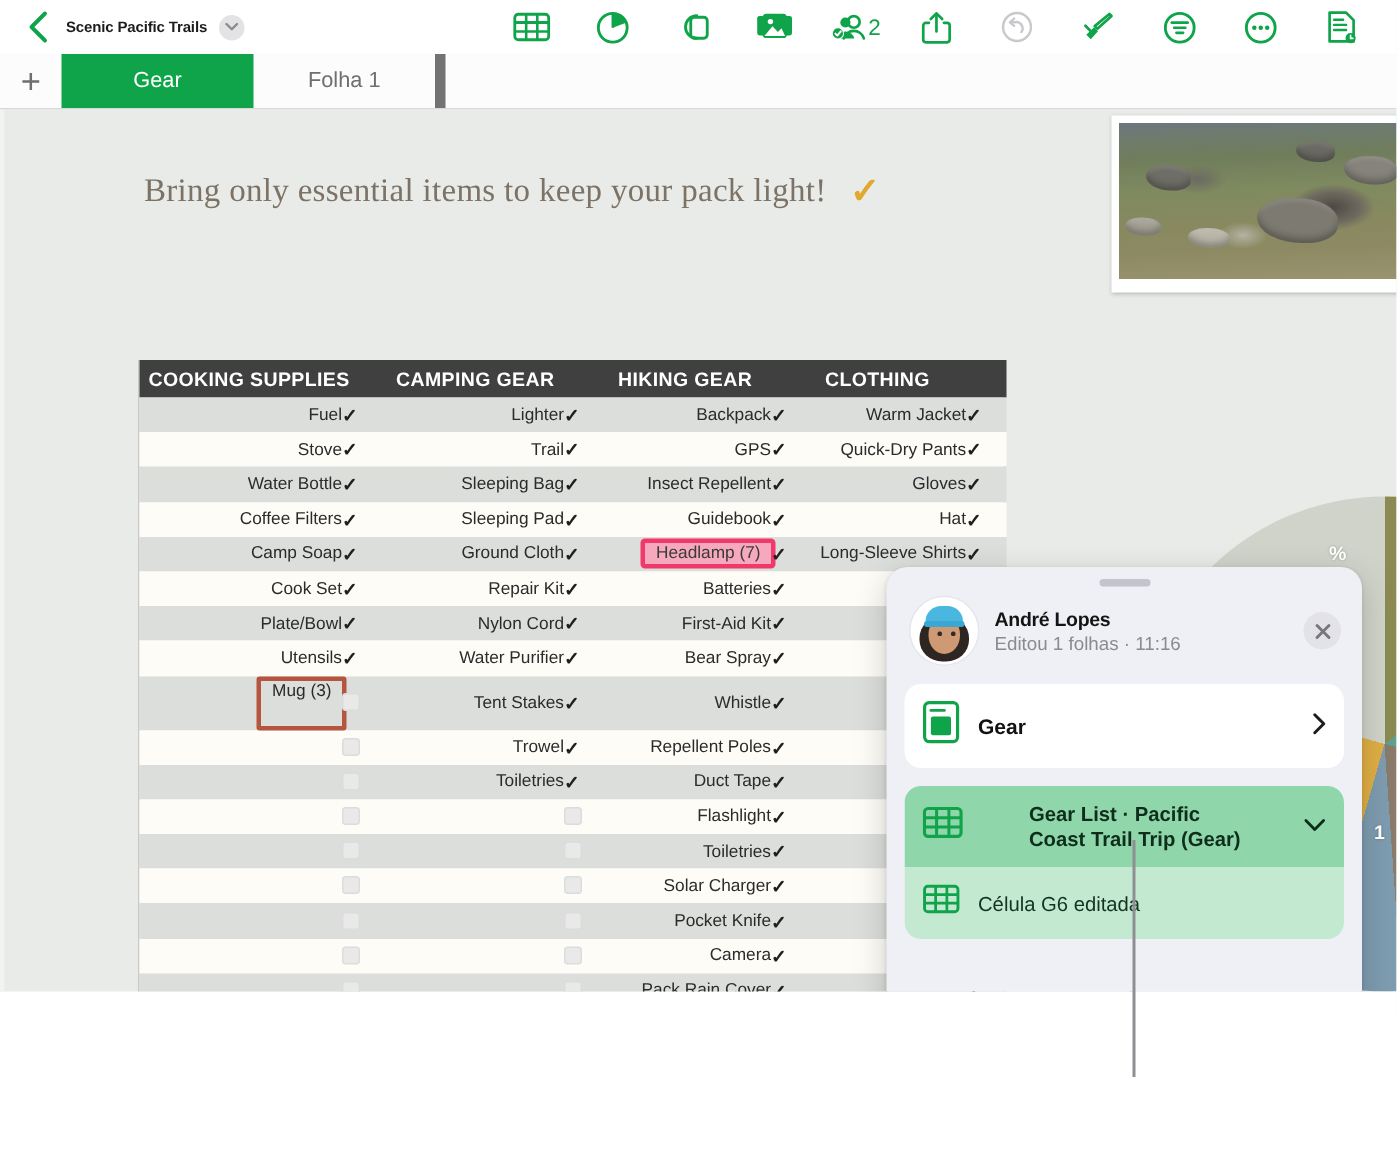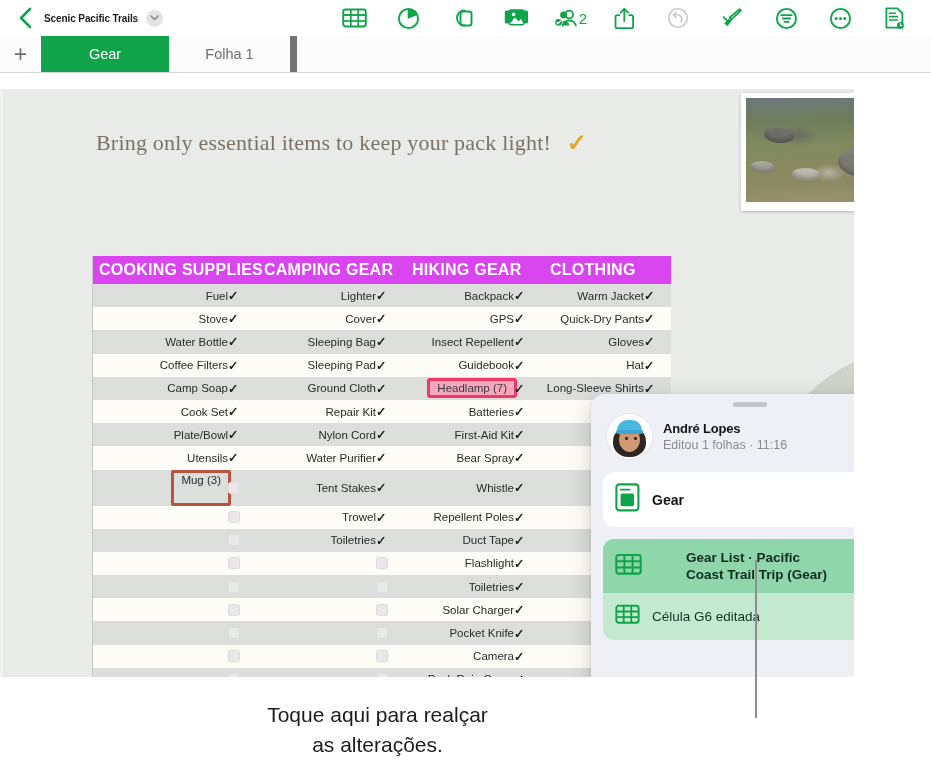--- a/index.html
+++ b/index.html
@@ -48,21 +48,21 @@
   .tab {
     min-width: 128px; display: flex; align-items: center; justify-content: center;
     font-size: 14.5px; color: #6e6e73; cursor: pointer;
     border-right: 7px solid #737373;
   }
   .tab.active { background: #0fa44a; color: #ffffff; border-right: none; }
   .tab-spacer { flex: 1; border-right: none; }
 
   
   .canvas {
-    position: absolute; left: 0; top: 89px; width: 854px; height: 588px;
+    position: absolute; left: 0; top: 73px; width: 931px; height: 588px;
     background: #e8ebe7; overflow: hidden;
   }
   .canvas-left-gutter {
     position: absolute; left: 0; top: 0; width: 3px; height: 588px; background: #f1f3f0;
   }
 
   .headline {
     position: absolute; left: 96px; top: 40px;
     font-family: "Liberation Serif", serif;
     font-size: 22px; color: #7d7266; letter-spacing: 0.2px;
@@ -74,22 +74,22 @@
   .gear-table {
     position: absolute; left: 92px; top: 167px;
     width: 578px;
     border: 1px solid #c8c8c8;
     border-top: none;
     background: #fdfcf7;
     font-size: 11.5px;
   }
   .gear-table table { border-collapse: collapse; width: 100%; table-layout: fixed; }
   .gear-table th {
-    background: #d946ef; color: #ffffff;
-    font-size: 16px; font-weight: bold; letter-spacing: 0.25px;
+    background: #404040; color: #ffffff;
+    font-size: 13px; font-weight: bold; letter-spacing: 0.25px;
     text-align: left; padding: 5px 0 5px 6px; height: 21px;
     white-space: nowrap;
   }
   .gear-table td { height: 23.2px; padding: 0; vertical-align: middle; color: #2b2b2b; }
   .td-name { text-align: right; padding-right: 7px; white-space: nowrap; font-size: 11.5px; }
   .td-chk  { text-align: left; padding-left: 2px; }
   tr.odd td  { background: #dcdedb; }
   tr.even td { background: #fdfcf7; }
   .chk { color: #1f1f1f; font-size: 12.5px; font-weight: bold; }
   .chkbox {
@@ -393,21 +393,21 @@
               <td class="td-name">Lighter</td>
               <td class="td-chk"><span class="chk">✓</span></td>
               <td class="td-name">Backpack</td>
               <td class="td-chk"><span class="chk">✓</span></td>
               <td class="td-name">Warm Jacket</td>
               <td class="td-chk"><span class="chk">✓</span></td>
             </tr>
             <tr class="even">
               <td class="td-name">Stove</td>
               <td class="td-chk"><span class="chk">✓</span></td>
-              <td class="td-name">Cover</td>
+              <td class="td-name">Trail</td>
               <td class="td-chk"><span class="chk">✓</span></td>
               <td class="td-name">GPS</td>
               <td class="td-chk"><span class="chk">✓</span></td>
               <td class="td-name">Quick-Dry Pants</td>
               <td class="td-chk"><span class="chk">✓</span></td>
             </tr>
             <tr class="odd">
               <td class="td-name">Water Bottle</td>
               <td class="td-chk"><span class="chk">✓</span></td>
               <td class="td-name">Sleeping Bag</td>
@@ -628,18 +628,14 @@
                 <line x1="17.6" y1="2" x2="17.6" y2="20.6" stroke="#0fa44a" stroke-width="2"></line>
               </svg>
           </span>
           <span class="group-sub-label">Célula G6 editada</span>
         </div>
       </div>
     </div>
   </div>
 
   <div class="callout-line"></div>
-  <div class="caption">
-    <div>Toque aqui para realçar</div>
-    <div>as alterações.</div>
-  </div>
 
 </div>
 
 </body></html>

